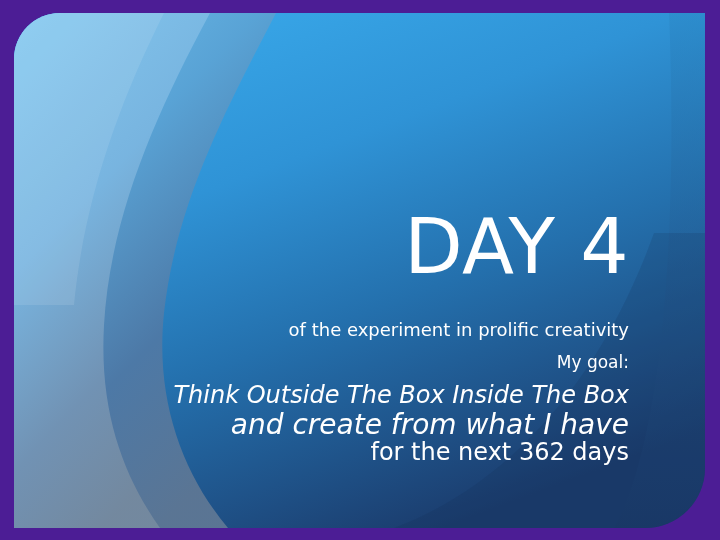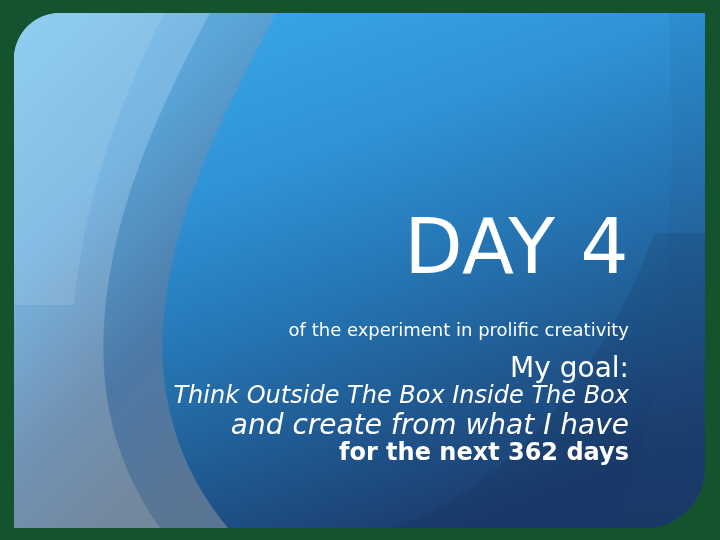--- a/index.html
+++ b/index.html
@@ -11,21 +11,21 @@
     width: 720px;
     height: 540px;
     overflow: hidden;
     font-family: "DejaVu Sans", sans-serif;
   }
 
   #slide-canvas {
     position: relative;
     width: 720px;
     height: 540px;
-    background: #14532d;
+    background: #4c1d95;
   }
 
   
   #slide {
     position: absolute;
     left: 14px;
     top: 13px;
     width: 691px;
     height: 515px;
     border-top-left-radius: 46px;
@@ -68,24 +68,24 @@
     position: absolute;
     right: 76px;
     color: #ffffff;
     white-space: nowrap;
     text-align: right;
     line-height: 1;
     font-weight: 400;
   }
 
   #sub-1 { top: 308px; font-size: 18px; }
-  #sub-2 { top: 341px; font-size: 28px; }
+  #sub-2 { top: 341px; font-size: 17px; }
   #sub-3 { top: 370px; font-size: 24px; font-style: italic; margin-left: 9px; }
   #sub-4 { top: 398px; font-size: 28px; font-style: italic; }
-  #sub-5 { top: 427px; font-size: 24px; font-weight: bold; }
+  #sub-5 { top: 427px; font-size: 24px; }
 </style>
 </head>
 <body>
 
 <div id="slide-canvas">
 
   <div id="slide">
 
     <svg id="slide-bg" viewBox="0 0 691 515" preserveAspectRatio="none">
       <defs>

